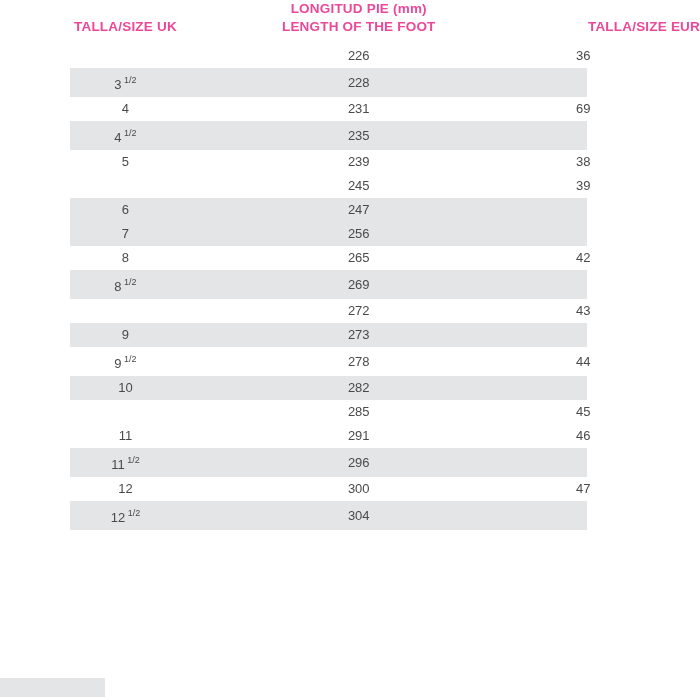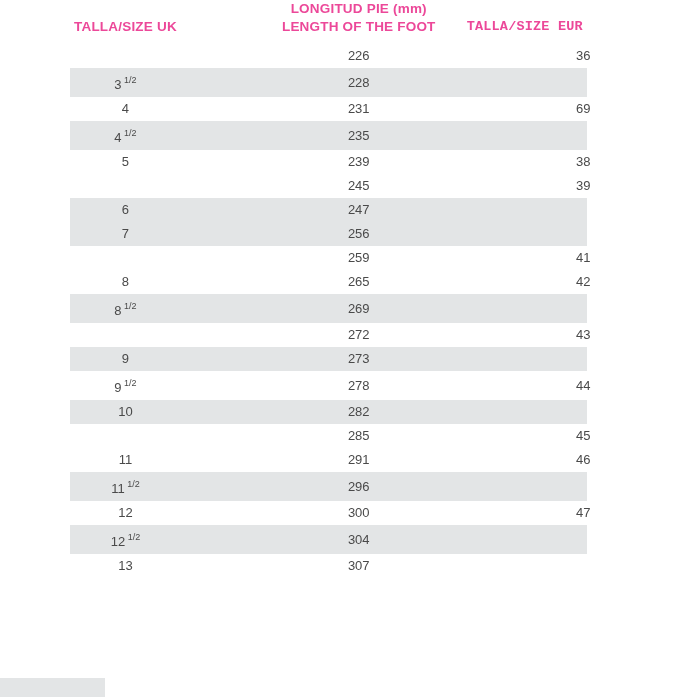--- a/index.html
+++ b/index.html
@@ -37,22 +37,21 @@
   .size-table th.col-uk {
     width: 215px;
     text-align: center;
   }
   .size-table th.col-len {
     width: 185px;
     text-align: center;
   }
   .size-table th.col-eur {
     width: 200px;
-    text-align: left;
-    font-family: Liberation Mono, monospace;
+    text-align: right;
   }
   .hdr-line {
     display: block;
   }
   .hdr-spacer {
     display: block;
     height: 17px;
   }
   .size-table td {
     font-size: 13px;
@@ -153,25 +152,20 @@
           <td class="col-uk"><span>6</span></td>
           <td class="col-len">247</td>
           <td class="col-eur"></td>
         </tr>
         <tr class="shaded">
           <td class="col-uk"><span>7</span></td>
           <td class="col-len">256</td>
           <td class="col-eur"></td>
         </tr>
         <tr>
-          <td class="col-uk"></td>
-          <td class="col-len">259</td>
-          <td class="col-eur">41</td>
-        </tr>
-        <tr>
           <td class="col-uk"><span>8</span></td>
           <td class="col-len">265</td>
           <td class="col-eur">42</td>
         </tr>
         <tr class="shaded">
           <td class="col-uk"><span>8</span><span class="frac"> 1/2</span></td>
           <td class="col-len">269</td>
           <td class="col-eur"></td>
         </tr>
         <tr>
@@ -212,23 +206,18 @@
         <tr>
           <td class="col-uk"><span>12</span></td>
           <td class="col-len">300</td>
           <td class="col-eur">47</td>
         </tr>
         <tr class="shaded">
           <td class="col-uk"><span>12</span><span class="frac"> 1/2</span></td>
           <td class="col-len">304</td>
           <td class="col-eur"></td>
         </tr>
-        <tr>
-          <td class="col-uk"><span>13</span></td>
-          <td class="col-len">307</td>
-          <td class="col-eur"></td>
-        </tr>
       </tbody>
   </table>
 
   <div class="corner-block"></div>
   <div class="bottom-rule"></div>
 </div>
 
 </body></html>

